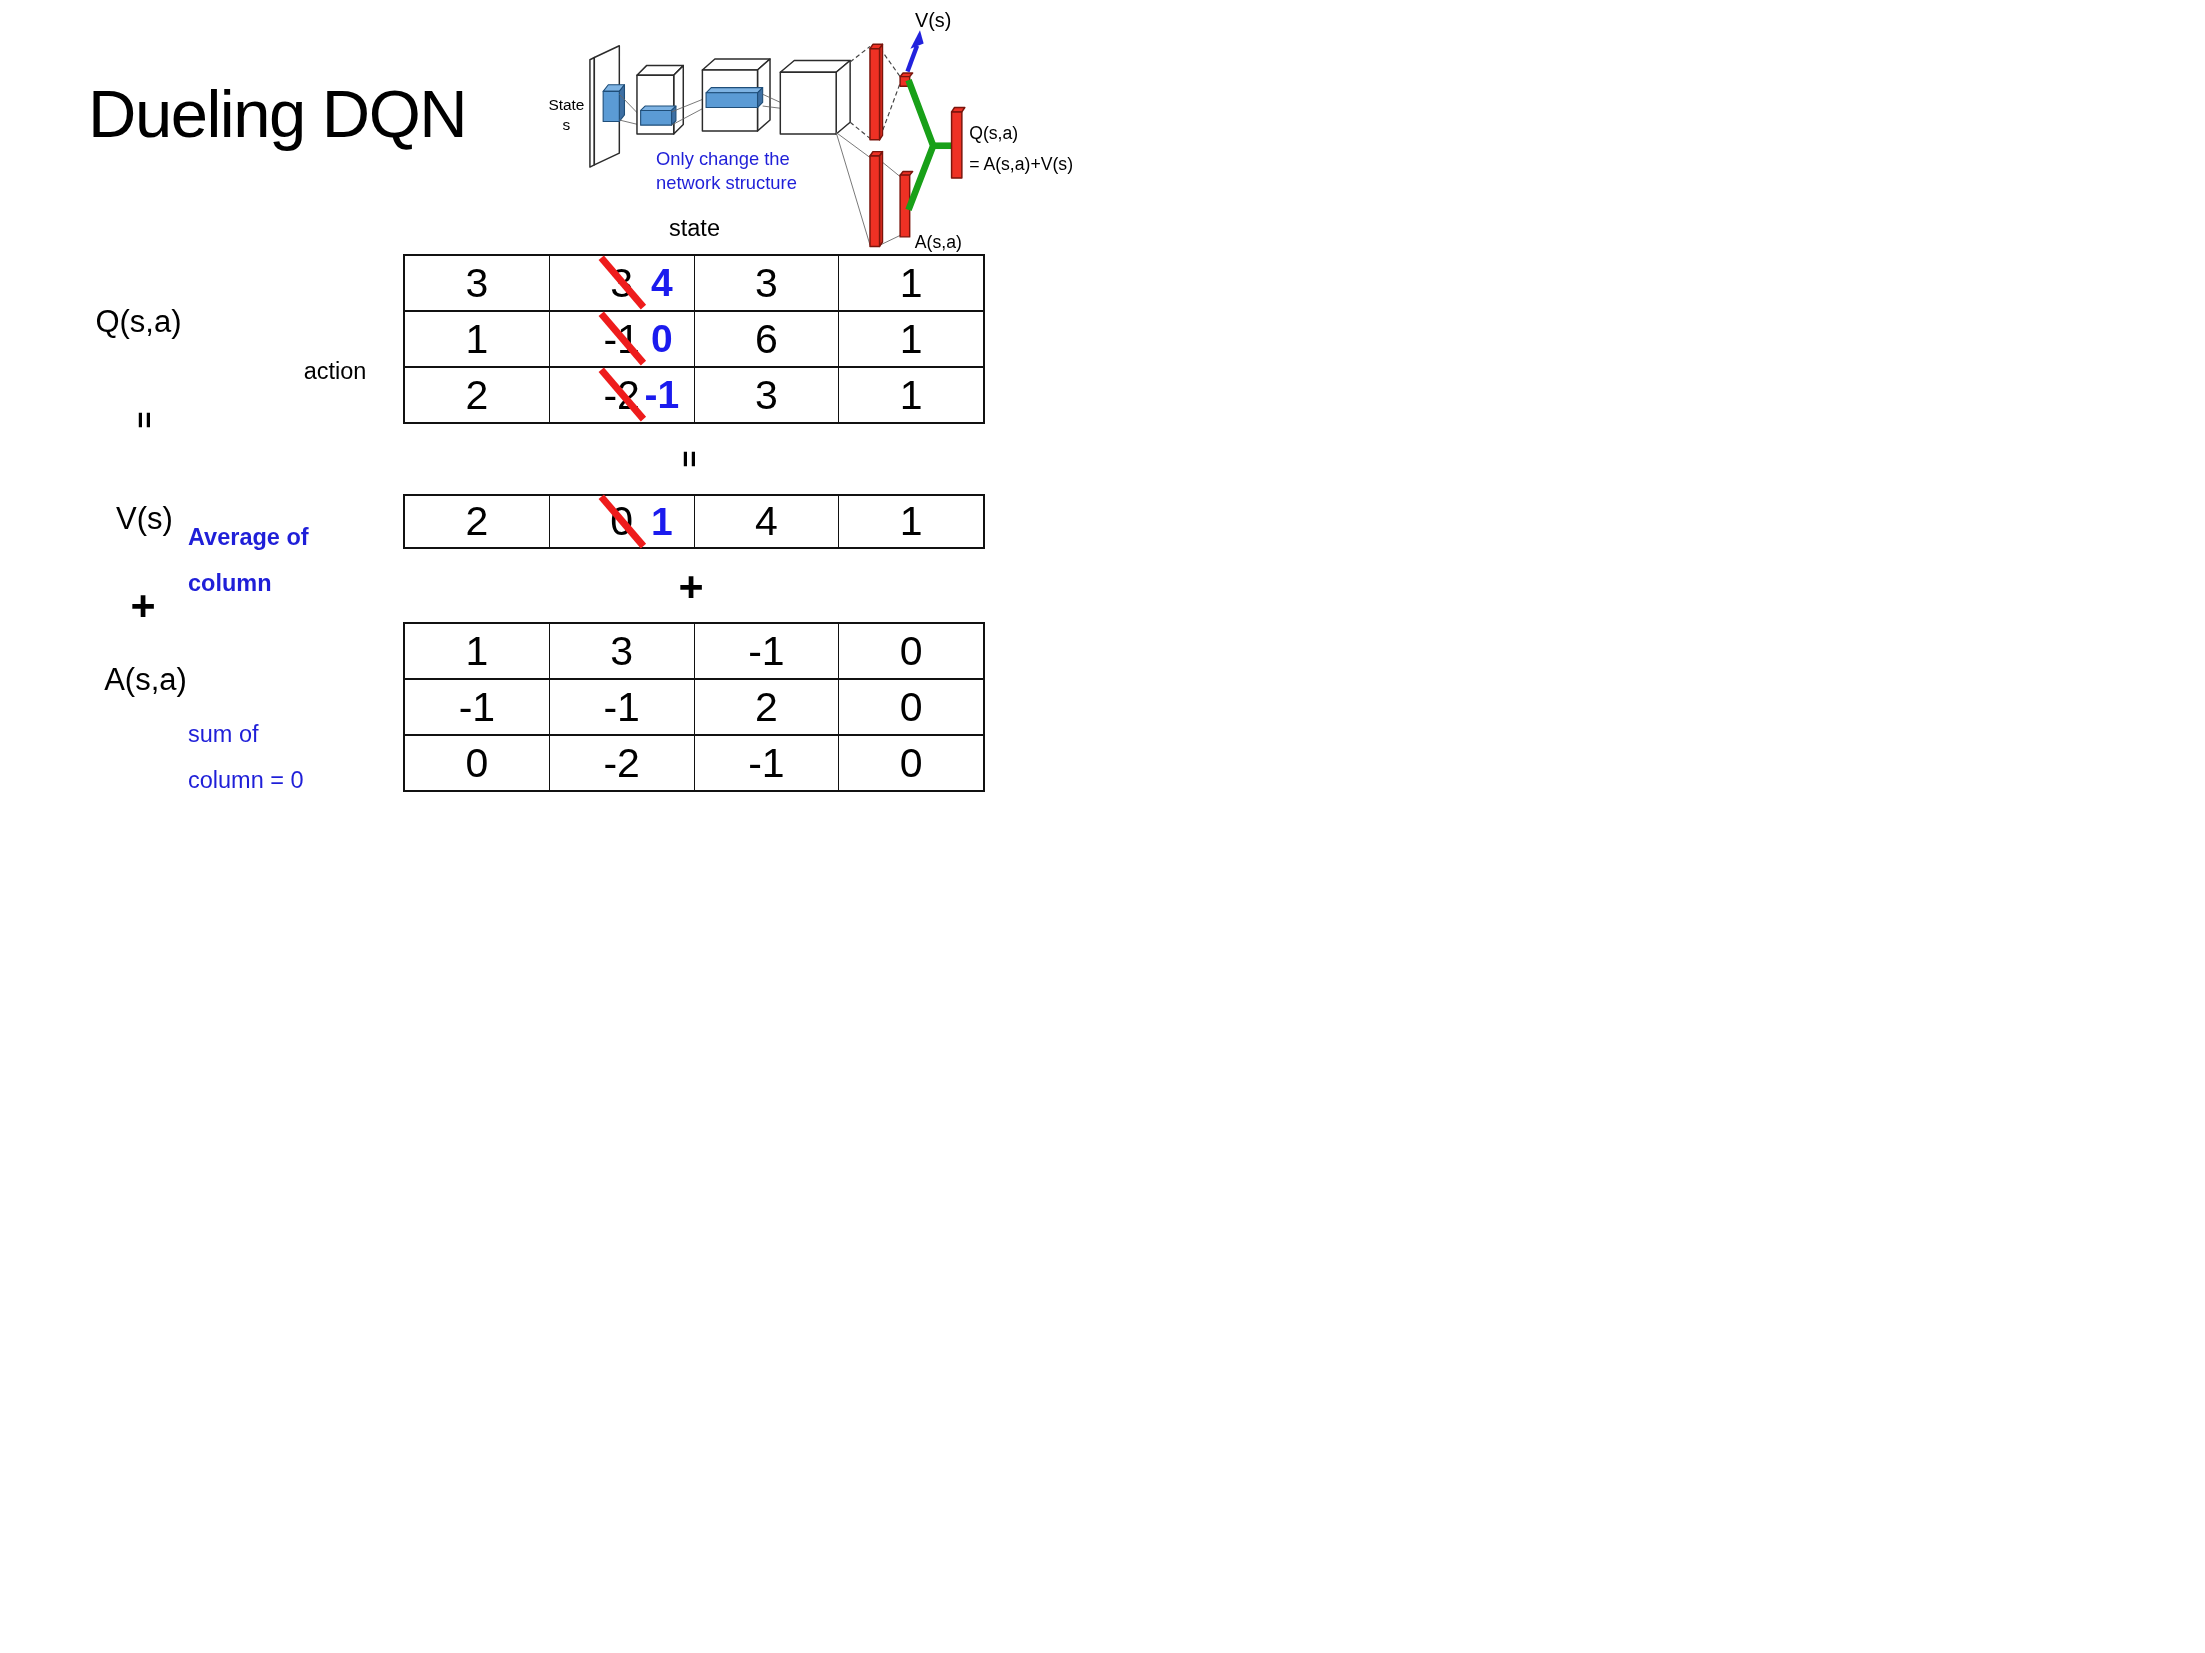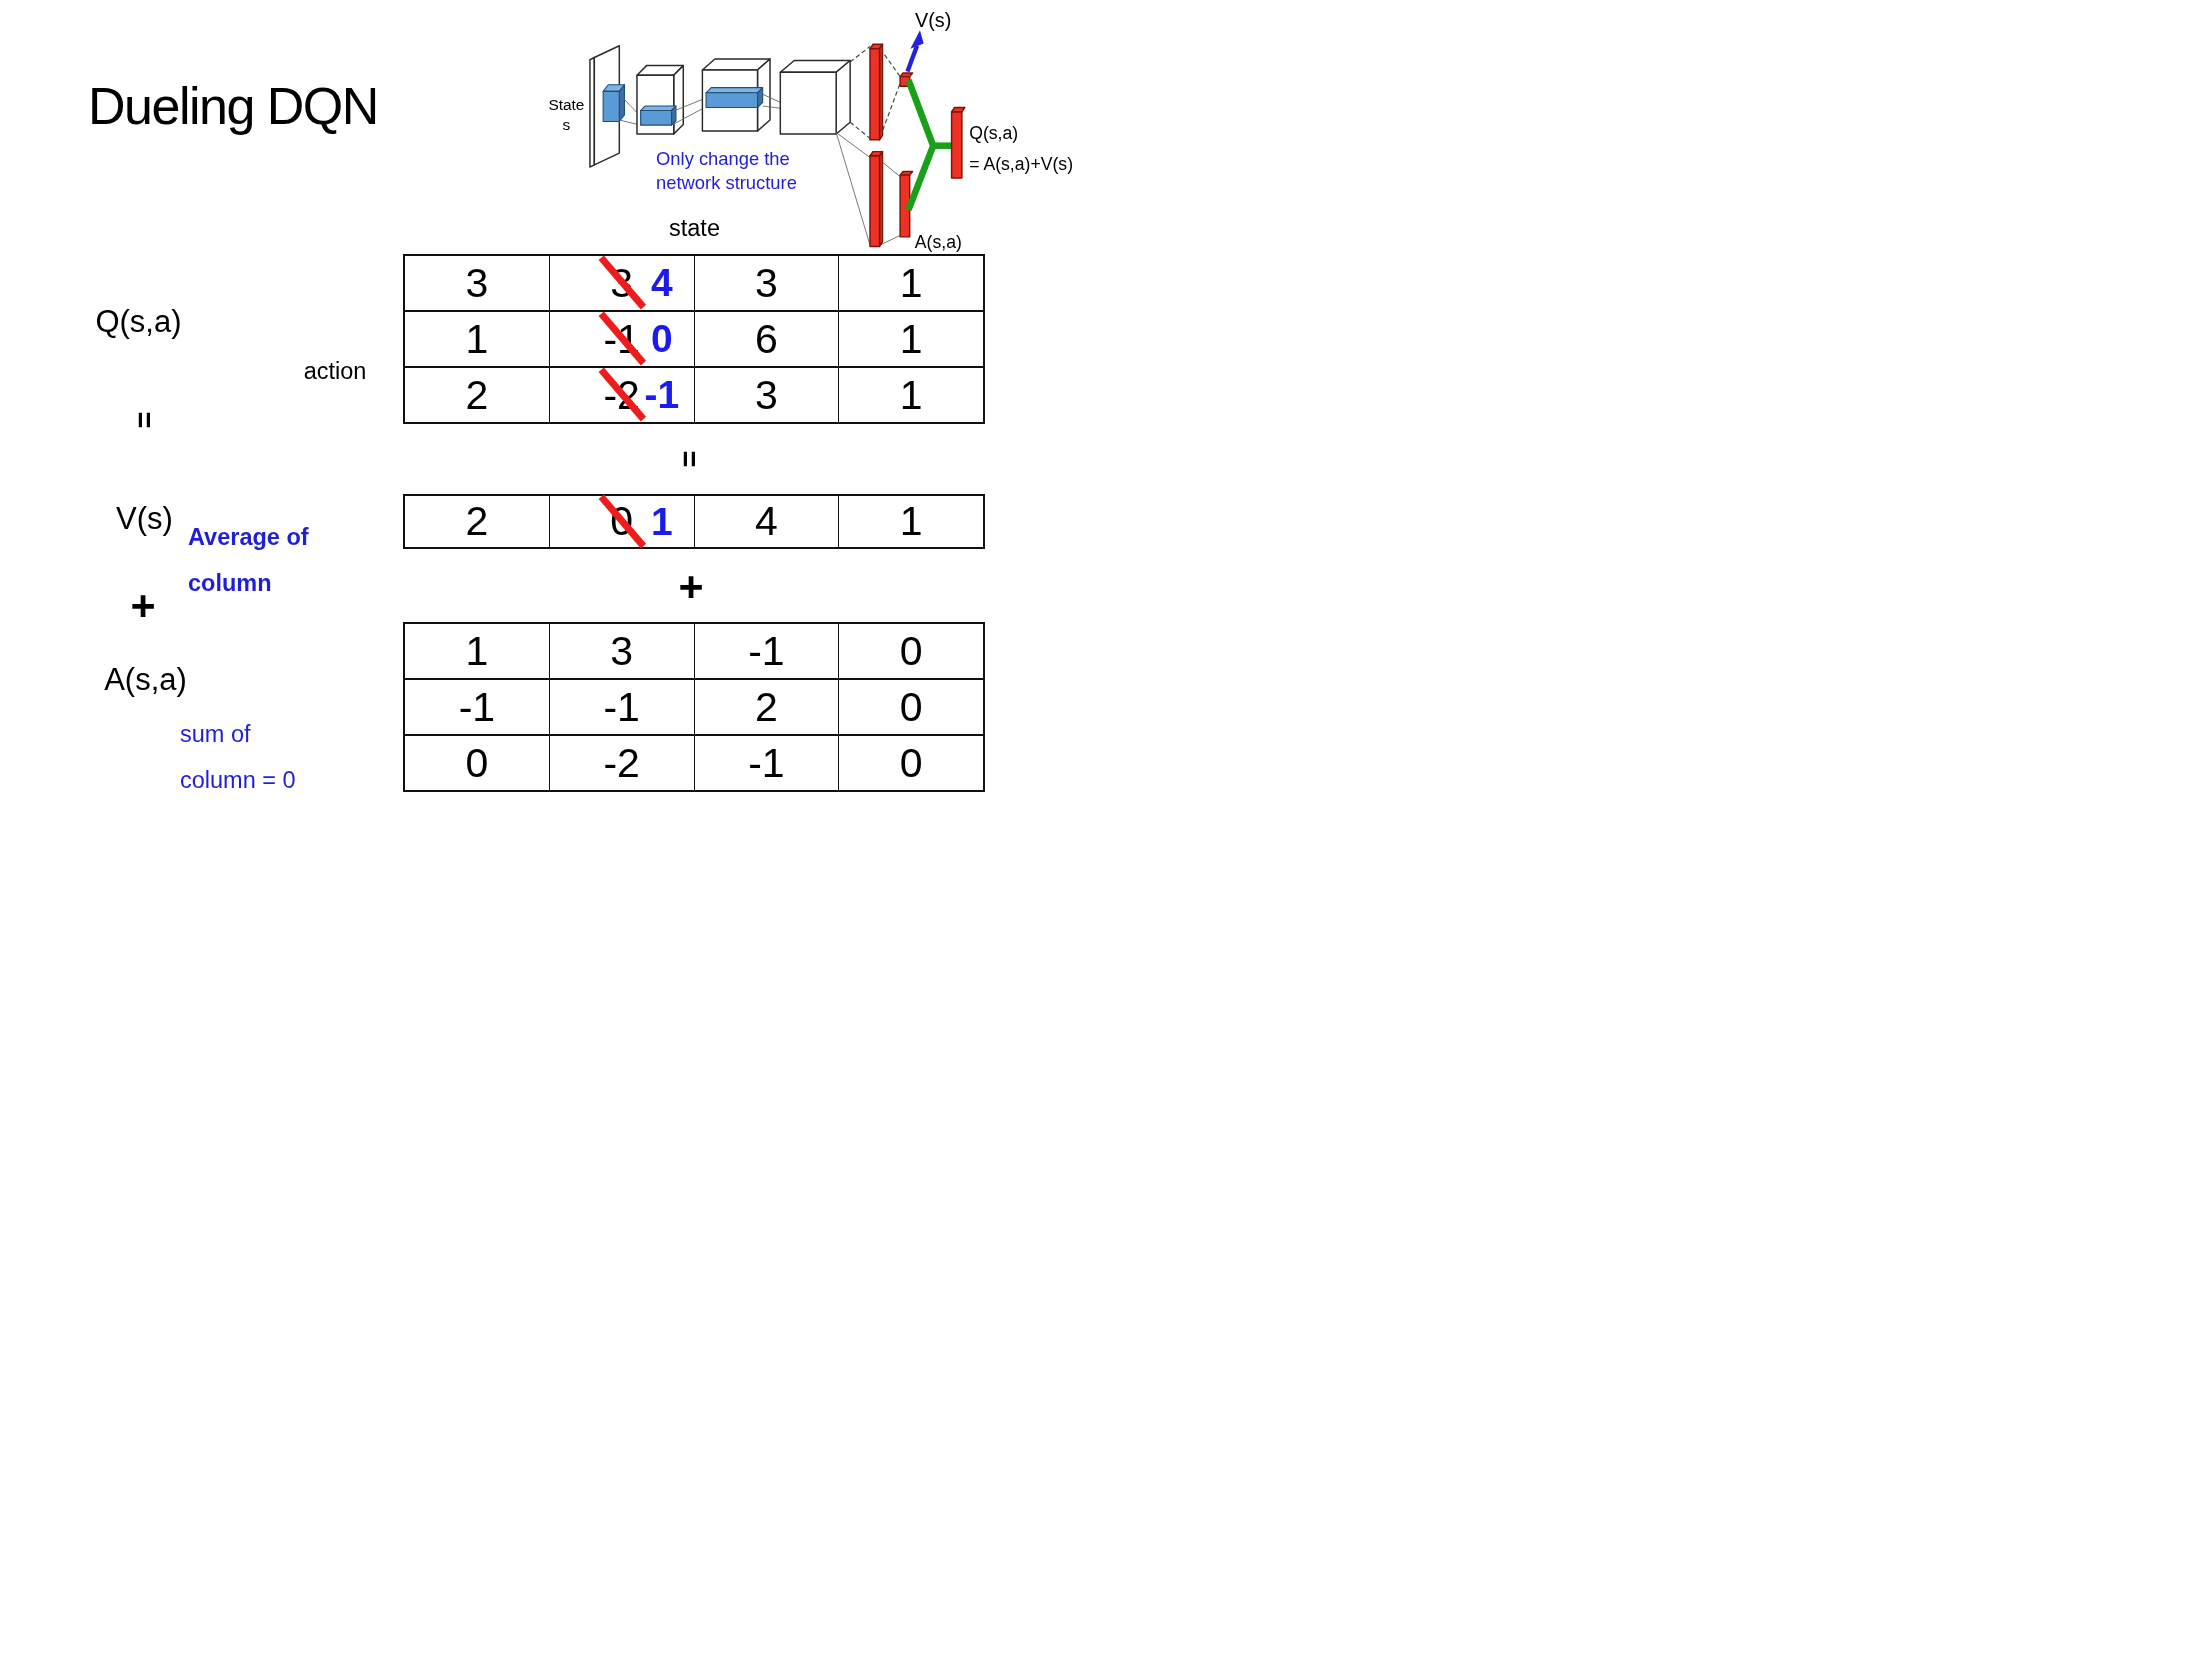--- a/index.html
+++ b/index.html
@@ -18,21 +18,21 @@
     --ink:#000000;
   }
   html,body{margin:0;padding:0;background:#ffffff;}
   body{
     width:1103px;height:827px;position:relative;overflow:hidden;
     font-family:"Liberation Sans","DejaVu Sans",sans-serif;color:var(--ink);
   }
   .abs{position:absolute;}
   #title{
     left:88px;top:79px;width:456px;
-    font-size:52px;font-weight:300;letter-spacing:-1.5px;line-height:1.05;
+    font-size:67px;font-weight:300;letter-spacing:-1.5px;line-height:1.05;
     white-space:nowrap;
   }
   
   .eq-label{font-size:31px;text-align:center;width:147px;}
   #q-label{left:65px;top:304px;}
   #v-label{left:71px;top:501px;}
   #a-label{left:72px;top:662px;}
   .rot-eq{
     width:32px;height:32px;text-align:center;
     font-size:29px;font-weight:700;line-height:32px;
@@ -40,21 +40,21 @@
   }
   #eq-left{left:128px;top:404px;}
   #eq-center{left:673px;top:443px;}
   .plus{width:44px;text-align:center;font-size:43px;font-weight:600;line-height:43px;}
   #plus-left{left:121px;top:584px;}
   #plus-center{left:669px;top:565px;}
   #action-label{left:280px;top:358px;width:110px;text-align:center;font-size:23.5px;}
   #state-label{left:621px;top:215px;width:147px;text-align:center;font-size:23.5px;}
   .blue-note{color:var(--note-blue);font-size:23.5px;line-height:46px;white-space:nowrap;}
   #avg-note{left:188px;top:514px;font-weight:bold;}
-  #sum-note{left:180px;top:711px;}
+  #sum-note{left:188px;top:711px;}
 
   
   .matrix{border:2.2px solid #111;background:#fff;}
   #q-table{left:403px;top:254px;width:578px;}
   #v-table{left:403px;top:494px;width:578px;}
   #a-table{left:403px;top:622px;width:578px;}
   .t-row{display:flex;border-bottom:2.2px solid #111;height:54px;}
   .t-row:last-child{border-bottom:none;}
   #v-table .t-row{height:51px;}
   .t-cell{

